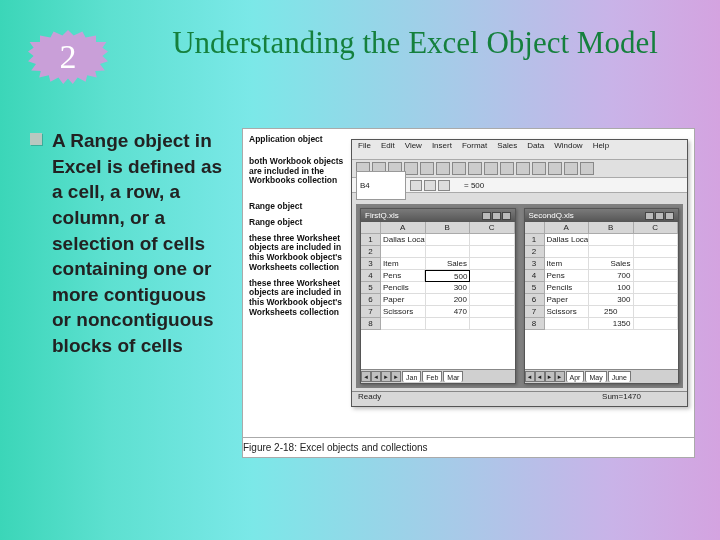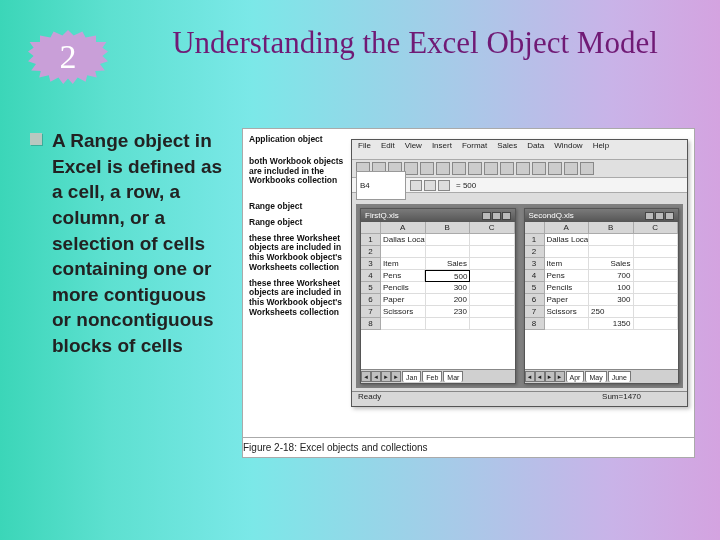--- a/index.html
+++ b/index.html
@@ -33,21 +33,21 @@
     color: #fff;
     font-size: 34px;
     font-weight: normal;
     font-family: 'Times New Roman', serif;
   }
   .title {
     position: absolute;
     top: 24px;
     left: 150px;
     right: 40px;
-    color: #701a75;
+    color: #15803d;
     font-family: 'Times New Roman', serif;
     font-size: 31px;
     text-align: center;
     line-height: 1.2;
   }
   .content-row {
     position: absolute;
     top: 128px;
     left: 30px;
     right: 25px;
@@ -148,21 +148,21 @@
     height: 15px;
     background:#f4f4f4;
     display:flex;
     align-items:center;
     font-size:8px;
     border-bottom:1px solid #aaa;
   }
   .namebox { width:50px; background:#fff; border:1px solid #999; margin:0 4px; padding:9px 3px;}
   .fxsep { display:flex; gap:2px; }
   .fxsep div { width:12px; height:11px; background:#ddd; border:1px solid #888;}
-  .fcontent { flex:1; margin-left:6px; }
+  .fcontent { flex:1; margin-left:14px; }
   .workarea {
     position:absolute;
     top: 64px;
     left:4px; right:4px;
     bottom: 18px;
     background:#808080;
     display:flex;
     gap:8px;
     padding:4px;
   }
@@ -350,21 +350,21 @@
                 </div>
                 <div class="row">
                   <div class="rh">6</div>
                   <div class="cell">Paper</div>
                   <div class="cell" style="text-align: right;">200</div>
                   <div class="cell"></div>
                 </div>
                 <div class="row">
                   <div class="rh">7</div>
                   <div class="cell">Scissors</div>
-                  <div class="cell" style="text-align: right;">230</div>
+                  <div class="cell" style="text-align: right;">470</div>
                   <div class="cell"></div>
                 </div>
                 <div class="row">
                   <div class="rh">8</div>
                   <div class="cell"></div>
                   <div class="cell" style="text-align: right;"></div>
                   <div class="cell"></div>
                 </div>
               </div>
           </div>
@@ -430,21 +430,21 @@
                 </div>
                 <div class="row">
                   <div class="rh">6</div>
                   <div class="cell">Paper</div>
                   <div class="cell" style="text-align: right;">300</div>
                   <div class="cell"></div>
                 </div>
                 <div class="row">
                   <div class="rh">7</div>
                   <div class="cell">Scissors</div>
-                  <div class="cell" style="text-align: left;">250</div>
+                  <div class="cell" style="text-align: center;">250</div>
                   <div class="cell"></div>
                 </div>
                 <div class="row">
                   <div class="rh">8</div>
                   <div class="cell"></div>
                   <div class="cell" style="text-align: right;">1350</div>
                   <div class="cell"></div>
                 </div>
               </div>
           </div>

